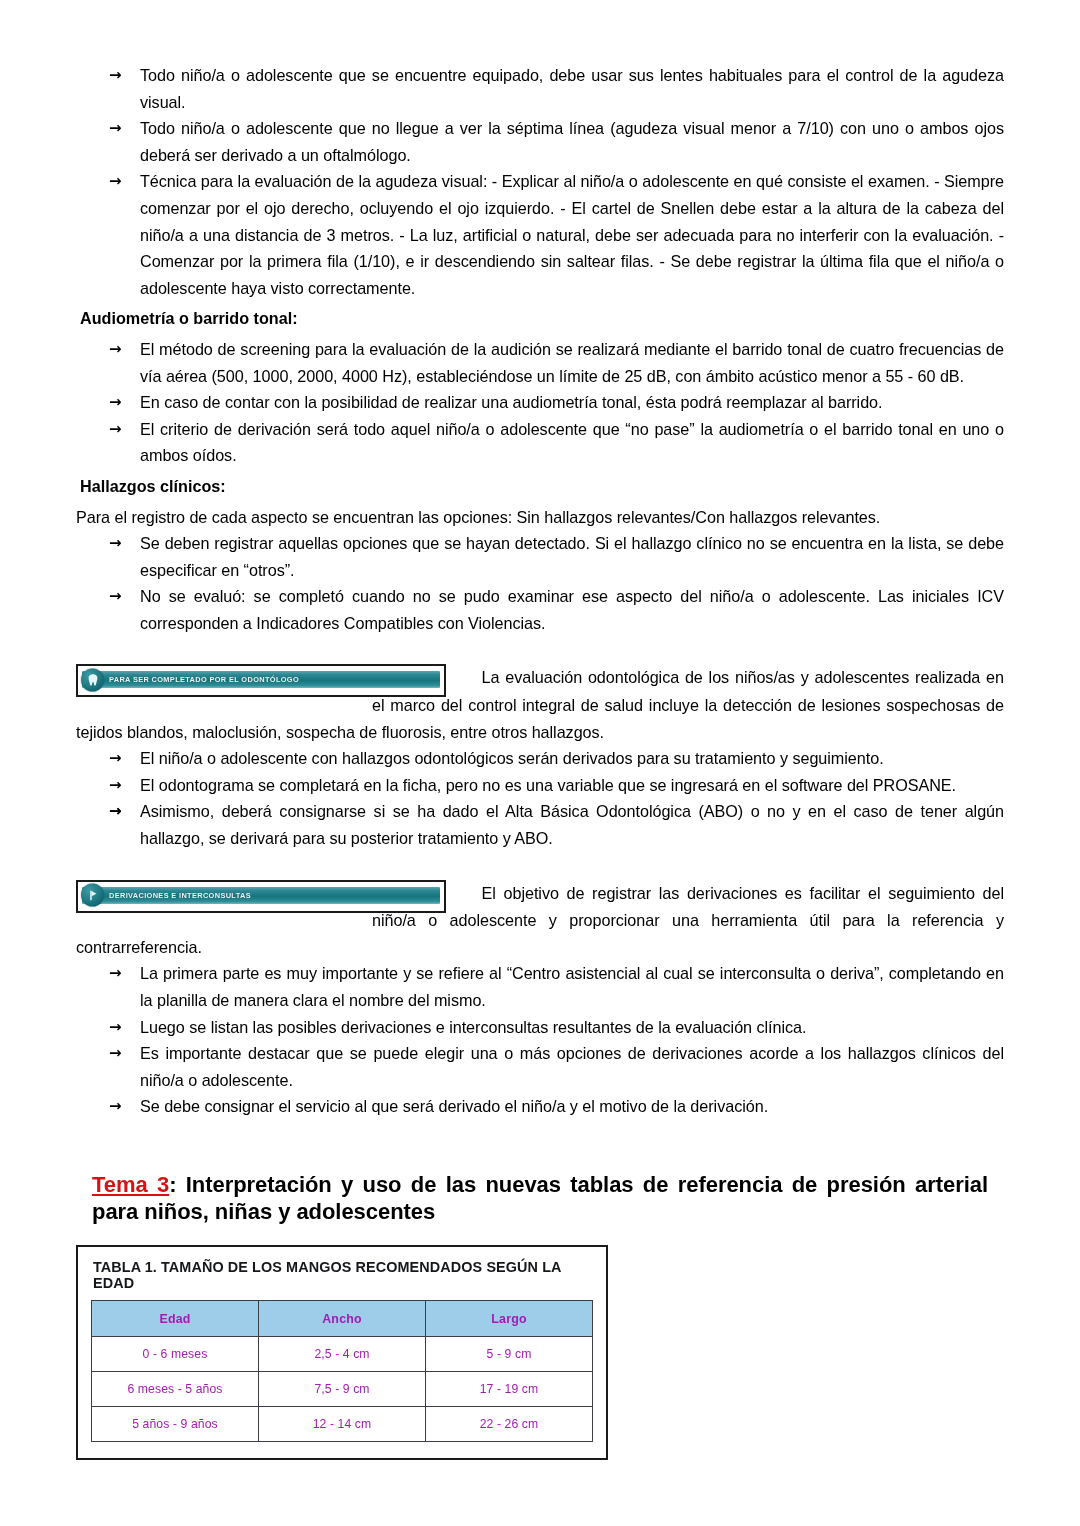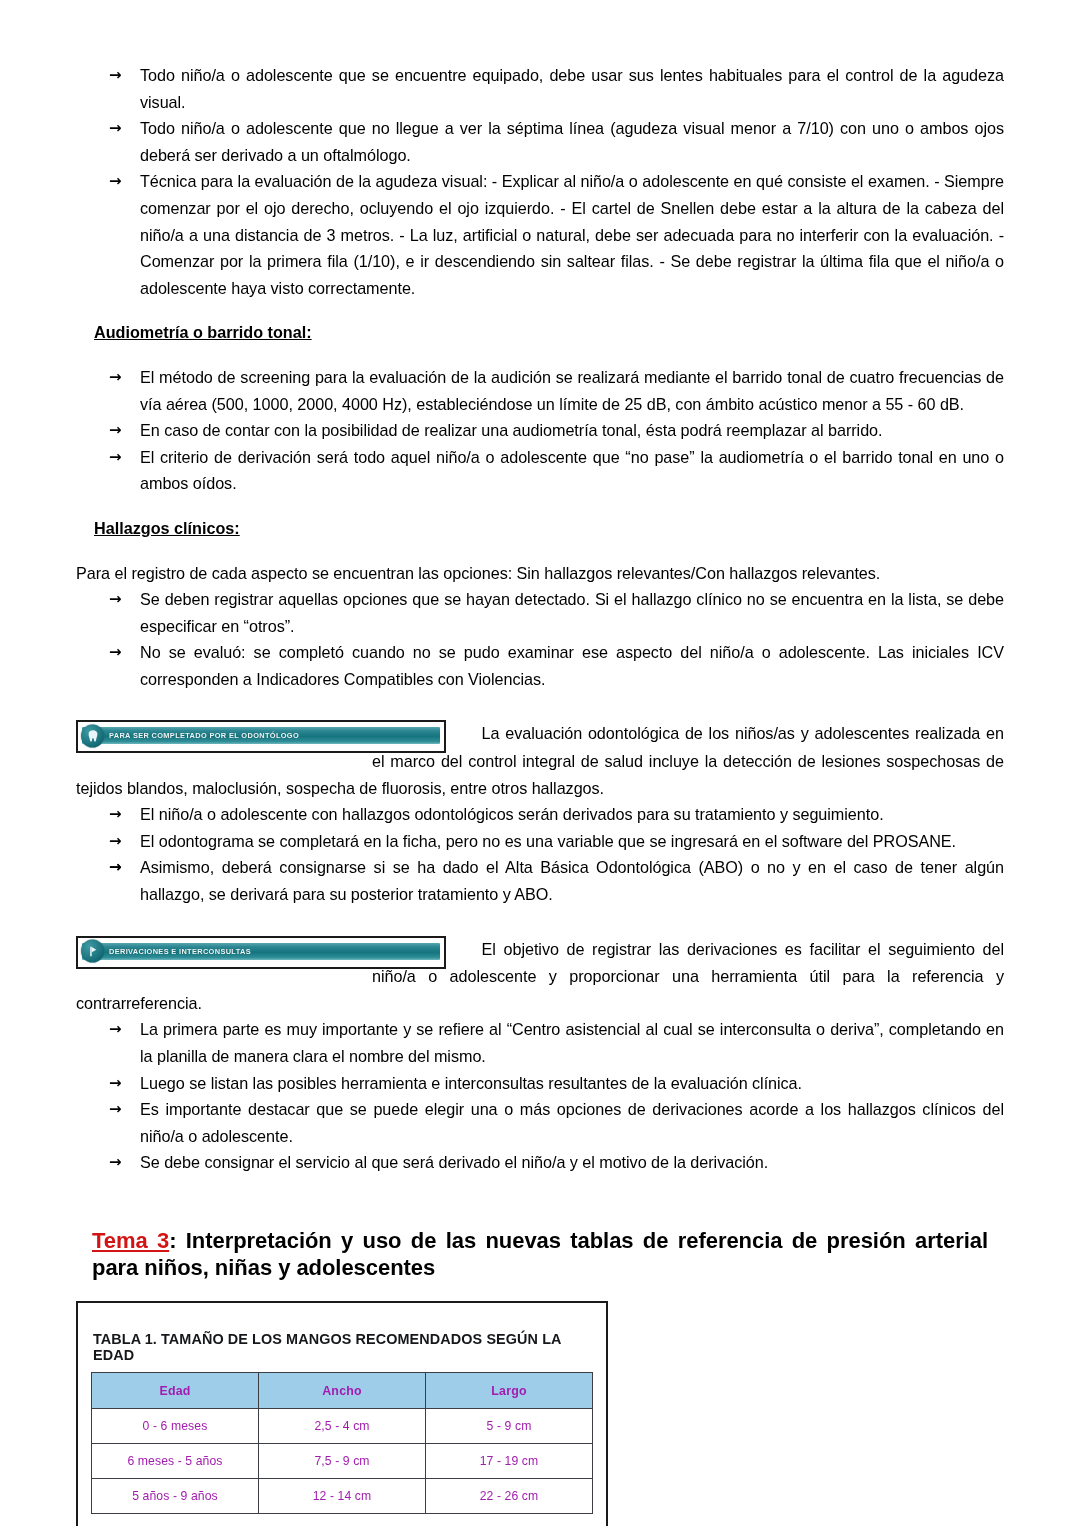--- a/index.html
+++ b/index.html
@@ -35,23 +35,22 @@
     font-size: 16.2px;
     line-height: 26.6px;
     text-align: justify;
     margin: 0;
     letter-spacing: -0.05px;
   }
   .bold-head {
     font-size: 16.2px;
     line-height: 26.6px;
     font-weight: bold;
-    margin: 18px;
+    margin: 4px;
     text-align: left;
-    text-decoration: underline;
   }
 
   
   ul.arrow-list {
     list-style: none;
     margin: 0;
     padding: 0;
   }
   ul.arrow-list > li {
     position: relative;
@@ -162,21 +161,21 @@
     box-sizing: border-box;
     padding: 12px 13px 16px 13px;
     margin-top: 20px;
     background: #ffffff;
   }
   .table-title {
     font-size: 14.4px;
     font-weight: bold;
     color: #15171a;
     letter-spacing: 0.1px;
-    margin: 16px 0 9px 2px;
+    margin: 0 0 9px 2px;
     font-family: "Liberation Sans", sans-serif;
   }
   table.mangos {
     border-collapse: collapse;
     width: 100%;
     table-layout: fixed;
   }
   table.mangos th, table.mangos td {
     border: 1.6px solid #3b3f45;
     text-align: center;
@@ -302,21 +301,21 @@
       <p class="banner-wrap-text"><span class="wrap-arrow">→</span><span>El objetivo de registrar las derivaciones es facilitar el seguimiento del niño/a o adolescente y proporcionar una herramienta útil para la referencia y contrarreferencia.</span></p>
     </div>
 
     <ul class="arrow-list">
       <li>
         <span class="arrow-glyph">→</span>
         <span>La primera parte es muy importante y se refiere al “Centro asistencial al cual se interconsulta o deriva”, completando en la planilla de manera clara el nombre del mismo.</span>
       </li>
       <li>
         <span class="arrow-glyph">→</span>
-        <span>Luego se listan las posibles herramienta e interconsultas resultantes de la evaluación clínica.</span>
+        <span>Luego se listan las posibles derivaciones e interconsultas resultantes de la evaluación clínica.</span>
       </li>
       <li>
         <span class="arrow-glyph">→</span>
         <span>Es importante destacar que se puede elegir una o más opciones de derivaciones acorde a los hallazgos clínicos del niño/a o adolescente.</span>
       </li>
       <li>
         <span class="arrow-glyph">→</span>
         <span>Se debe consignar el servicio al que será derivado el niño/a y el motivo de la derivación.</span>
       </li>
     </ul>

